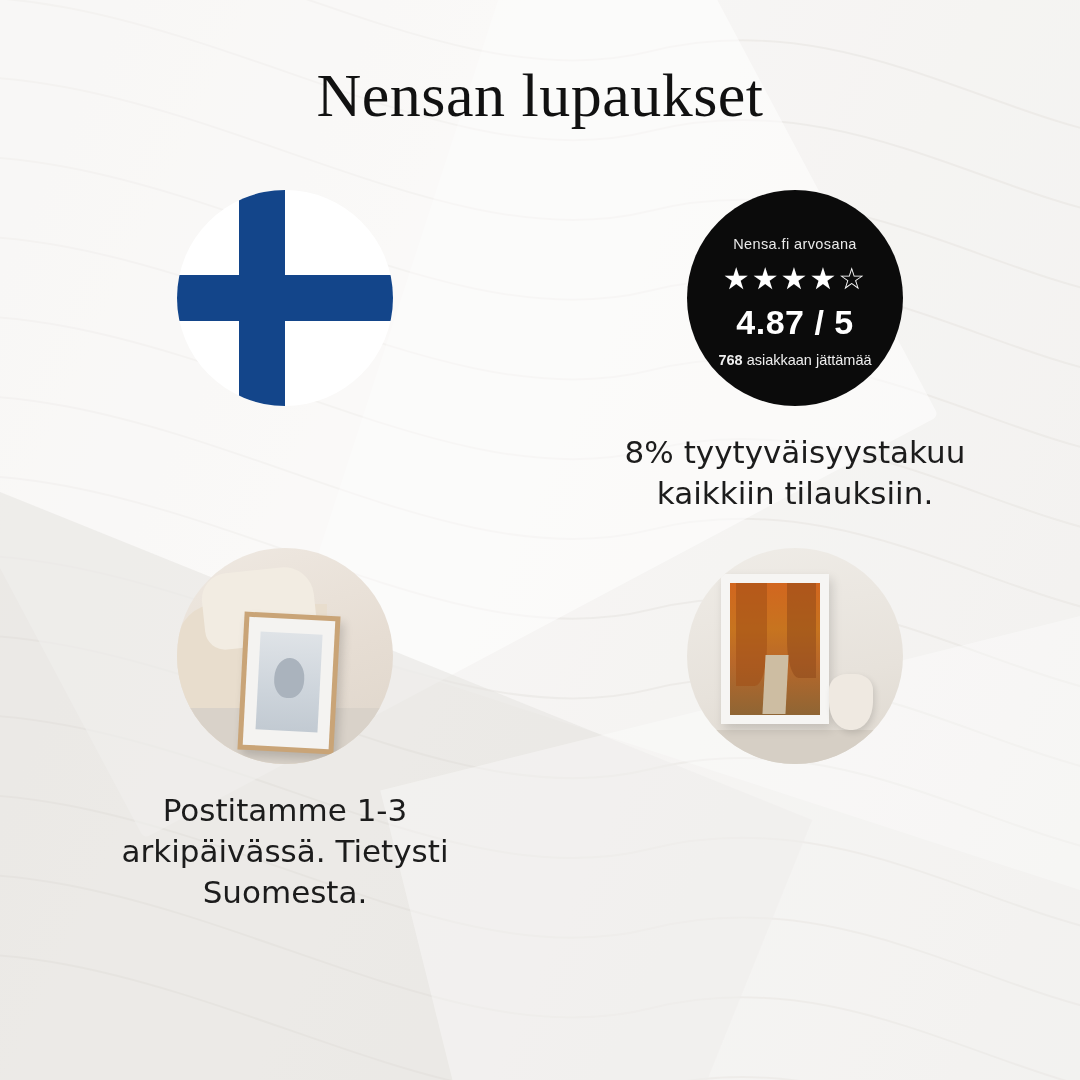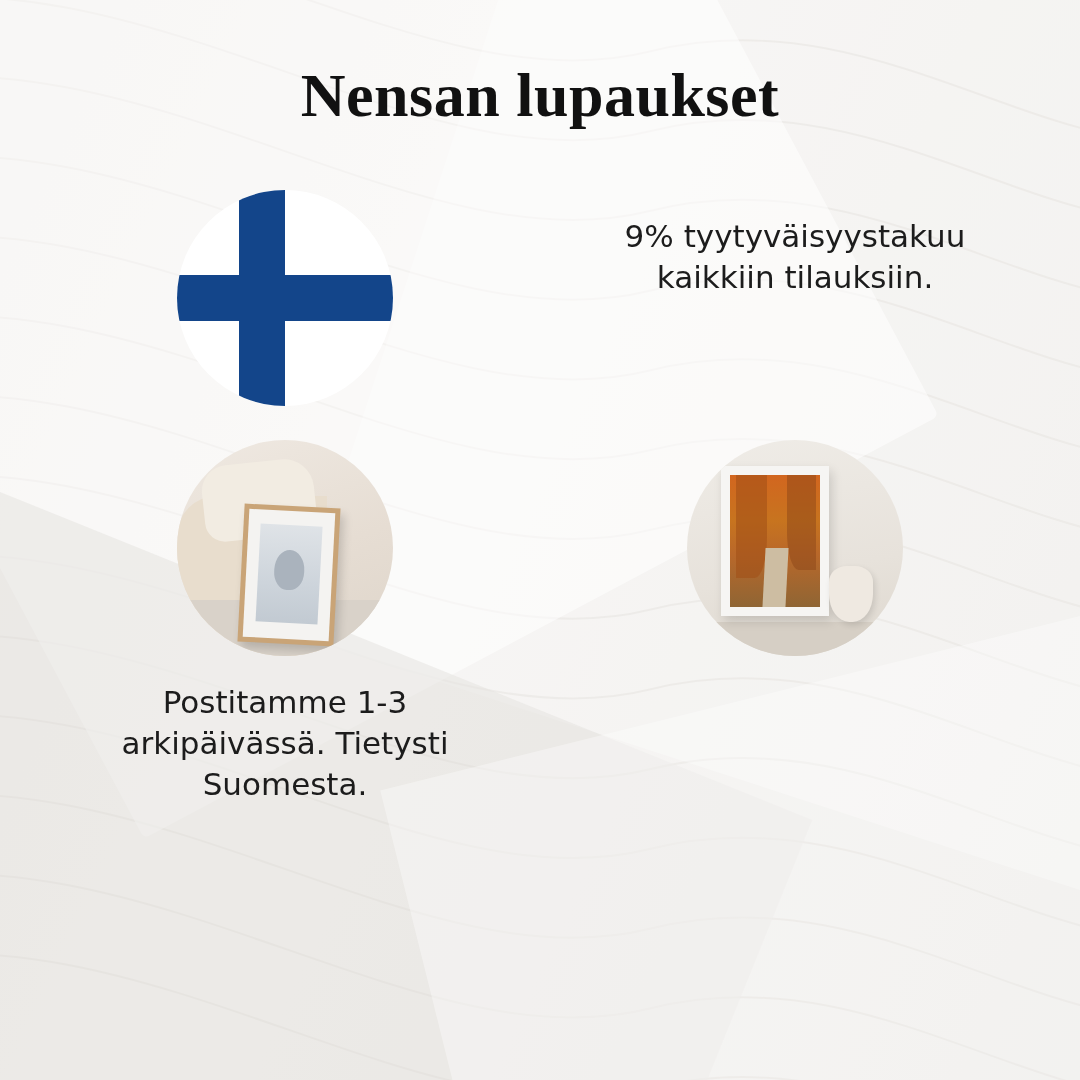--- a/index.html
+++ b/index.html
@@ -76,21 +76,21 @@
   .title {
     position: absolute;
     top: 60px;
     left: 0;
     right: 0;
     text-align: center;
     font-family: "Liberation Serif", serif;
     font-size: 62px;
     letter-spacing: 0.5px;
     color: #111111;
-    font-weight: 700;
+    font-weight: 400;
   }
 
   
   .grid {
     position: absolute;
     top: 190px;
     left: 40px;
     right: 40px;
     display: grid;
     grid-template-columns: 1fr 1fr;
@@ -326,21 +326,30 @@
   <div class="grid">
 
     <div class="cell">
       <div class="media flag">
         <div class="bar-v"></div>
         <div class="bar-h"></div>
       </div>
     </div>
 
     <div class="cell">
-      <div class="caption">9% tyytyväisyystakuu kaikkiin tilauksiin.</div>
+      <div class="media badge">
+        <div class="badge-top">Nensa.fi arvosana</div>
+        <div class="badge-stars">★★★★☆</div>
+        <div class="badge-score">4.87 / 5</div>
+        <div class="badge-count">
+          <b>768</b>
+          <span>asiakkaan jättämää</span>
+        </div>
+      </div>
+      <div class="caption">8% tyytyväisyystakuu kaikkiin tilauksiin.</div>
     </div>
 
     <div class="cell">
       <div class="media photo1">
         <div class="p1-sofa"></div>
         <div class="p1-cushion"></div>
         <div class="p1-floor"></div>
         <div class="p1-frame">
           <div class="p1-mat">
             <div class="p1-art">

